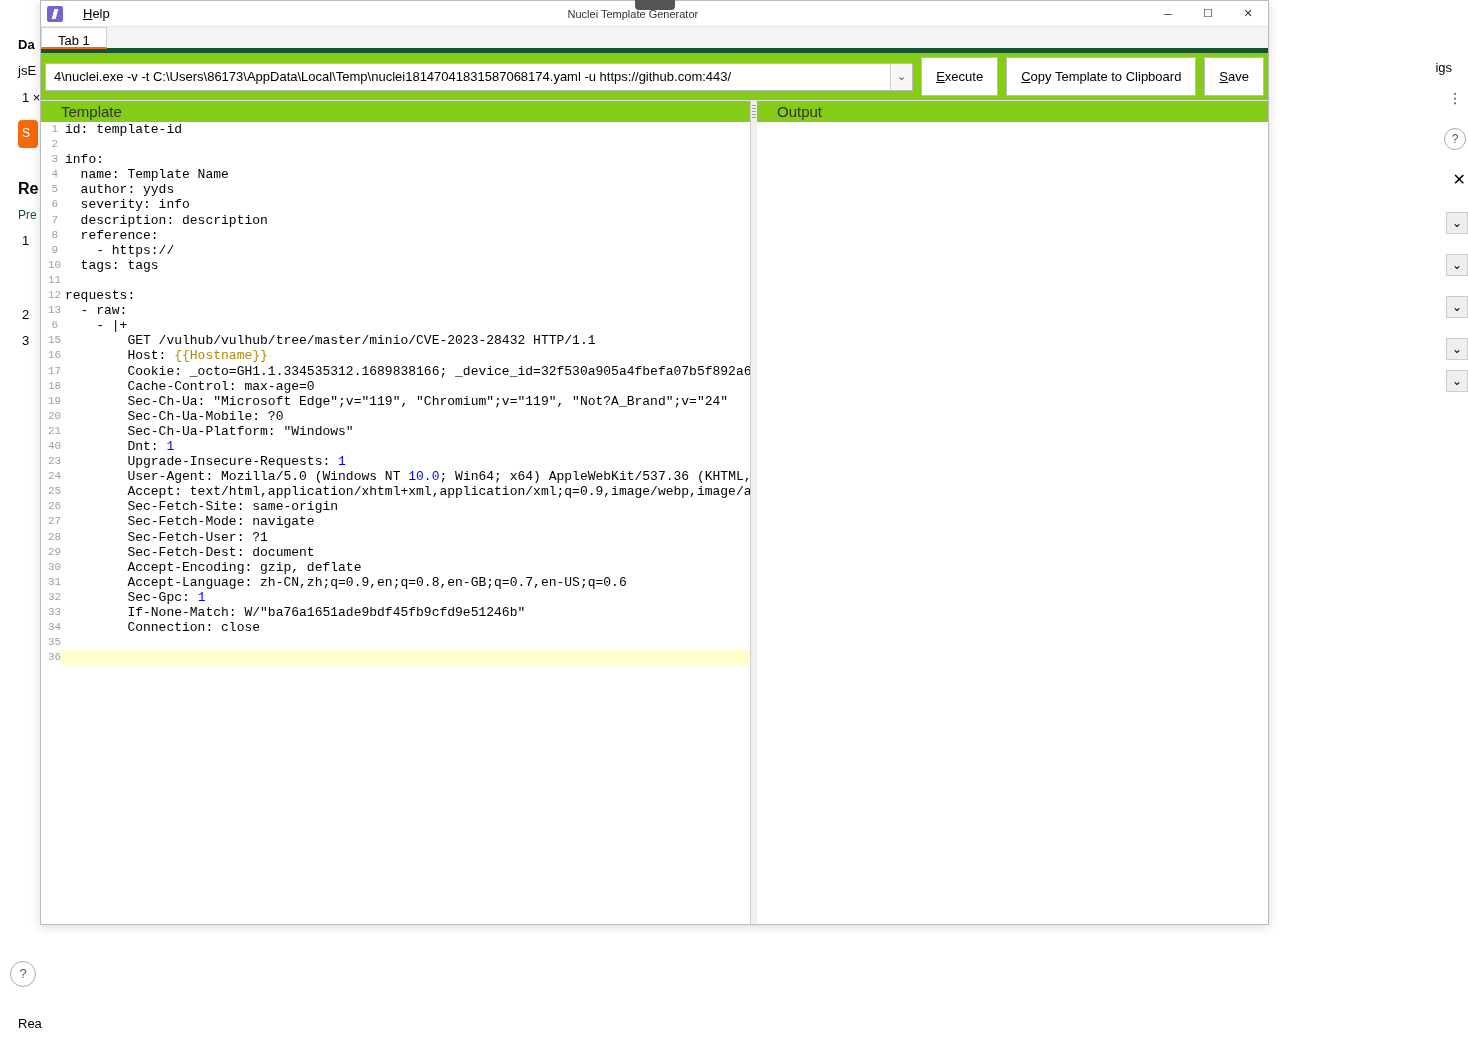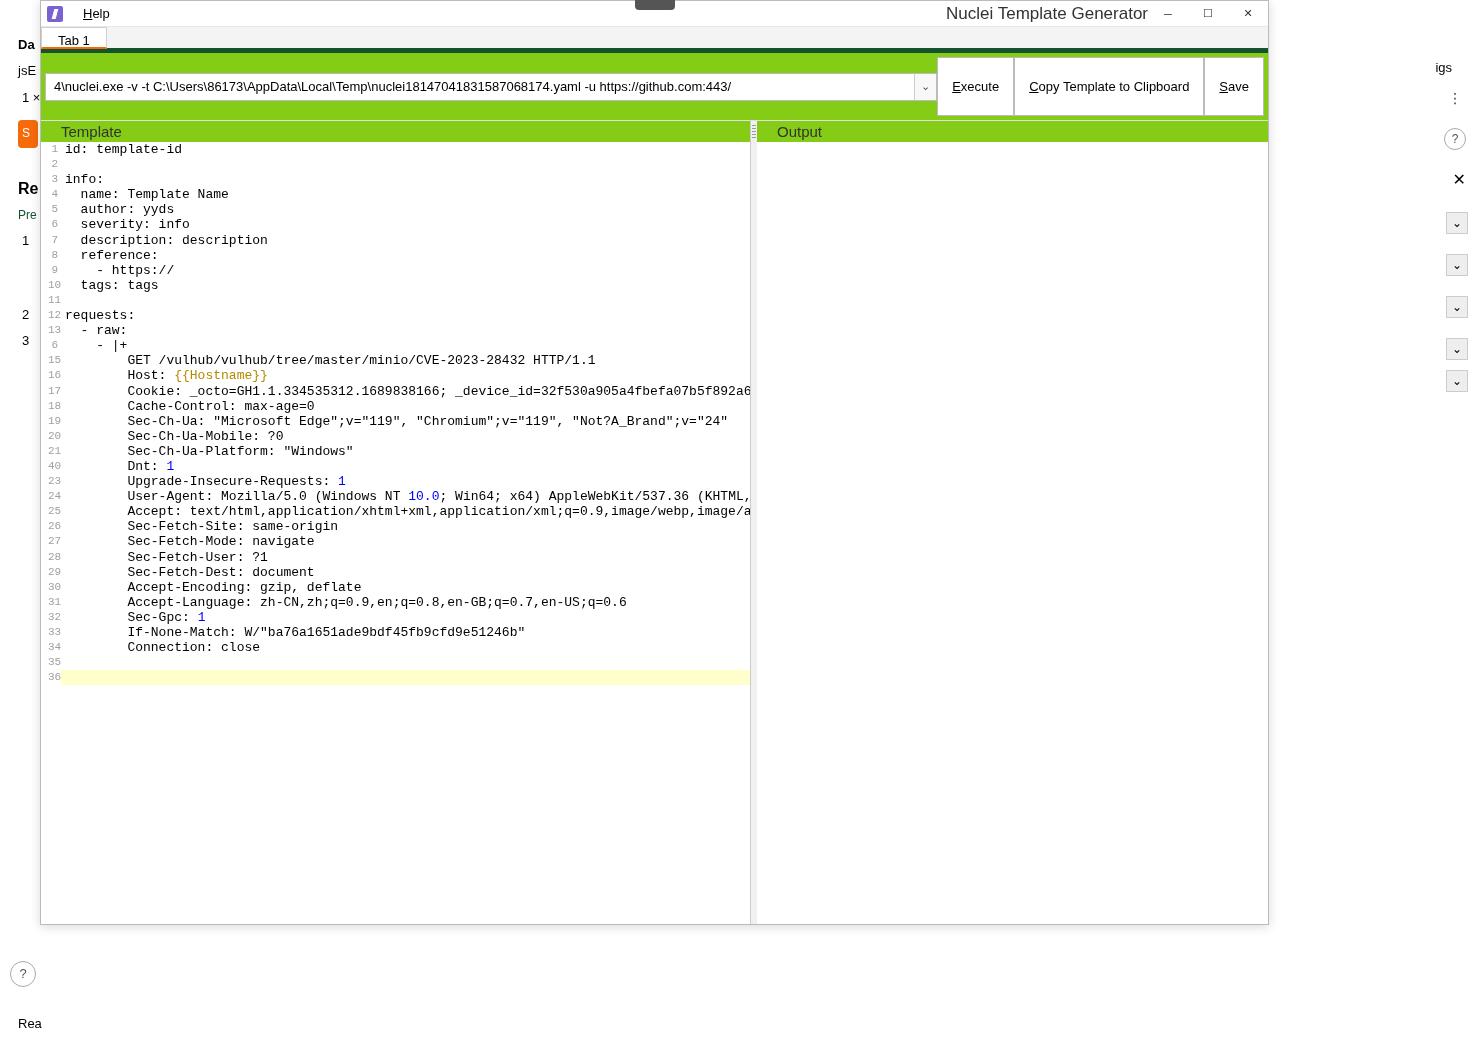--- a/index.html
+++ b/index.html
@@ -24,38 +24,38 @@
 .bg-right-help { position: absolute; top: 128px; right: 2px; width: 22px; height: 22px; border: 1px solid #aaa; border-radius: 11px; text-align: center; line-height: 20px; color: #555; font-size: 12px; }
 .bg-right-dots { position: absolute; top: 90px; right: 6px; font-size: 14px; color: #333; }
 
 
 .main-window { position: absolute; top: 0; left: 40px; width: 1229px; height: 925px; background: #84cc16; border: 1px solid #bbb; box-shadow: 0 2px 10px rgba(0,0,0,0.15); display: flex; flex-direction: column; }
 
 
 .titlebar { height: 26px; background: #fff; display: flex; align-items: center; border-bottom: 1px solid #e8e8e8; position: relative; }
 .title-icon { width: 16px; height: 16px; background: #7963d2; margin: 0 6px; border-radius: 2px; position: relative; }
 .title-icon::after { content: ""; position: absolute; top: 3px; left: 6px; width: 4px; height: 10px; background: #fff; transform: skewX(-15deg); }
-.title-text { flex: 1; text-align: right; font-size: 17px; color: #333; }
+.title-text { flex: 1; text-align: center; font-size: 11px; color: #333; }
 .title-dark { position: absolute; top: -1px; left: 50%; transform: translateX(-50%); width: 40px; height: 10px; background: #555; border-radius: 0 0 4px 4px; }
 .menu-help { margin-left: 6px; padding: 4px 8px; cursor: pointer; }
 .menu-help u { text-decoration: underline; }
 .win-controls { display: flex; }
 .win-btn { width: 40px; height: 26px; display: flex; align-items: center; justify-content: center; cursor: pointer; font-size: 11px; color: #333; }
 
 
 .tabbar { height: 26px; background: #f4f4f4; display: flex; border-bottom: 5px solid #14532d; }
 .tab { padding: 5px 16px; background: #fff; border: 1px solid #d0d0d0; border-bottom: 2px solid #f66a0a; margin-bottom: -1px; cursor: pointer; font-size: 13px; }
 
 
-.toolbar { display: flex; padding: 4px 4px; gap: 0; border-bottom: 1px solid #e0e0e0; align-items: center; }
+.toolbar { display: flex; padding: 4px 4px; gap: 8px; border-bottom: 1px solid #e0e0e0; align-items: center; }
 .cmd-wrap { flex: 1; display: flex; border: 1px solid #bbb; height: 28px; }
 .cmd-input { flex: 1; border: none; padding: 0 8px; font-size: 13px; outline: none; font-family: Tahoma, sans-serif; }
 .cmd-drop { width: 22px; border-left: 1px solid #ccc; display: flex; align-items: center; justify-content: center; cursor: pointer; background: #f8f8f8; }
 .cmd-drop::after { content: "⌄"; font-size: 11px; color: #555; }
-.tb-btn { padding: 21px 14px; border: 1px solid #bbb; background: #fff; cursor: pointer; font-size: 13px; }
+.tb-btn { padding: 11px 14px; border: 1px solid #bbb; background: #fff; cursor: pointer; font-size: 13px; }
 
 
 .content { flex: 1; display: flex; overflow: hidden; }
 .pane { display: flex; flex-direction: column; overflow: hidden; }
 .pane-template { width: 710px; border-right: 1px solid #ccc; }
 .pane-output { flex: 1; }
 .pane-title { padding: 2px 20px; font-size: 15px; color: #333; }
 .splitter { width: 6px; background: #f0f0f0; cursor: col-resize; position: relative; }
 .splitter::after { content: ""; position: absolute; top: 4px; left: 1px; width: 4px; height: 14px; background: repeating-linear-gradient(to bottom, #999 0 1px, transparent 1px 3px); }
 

